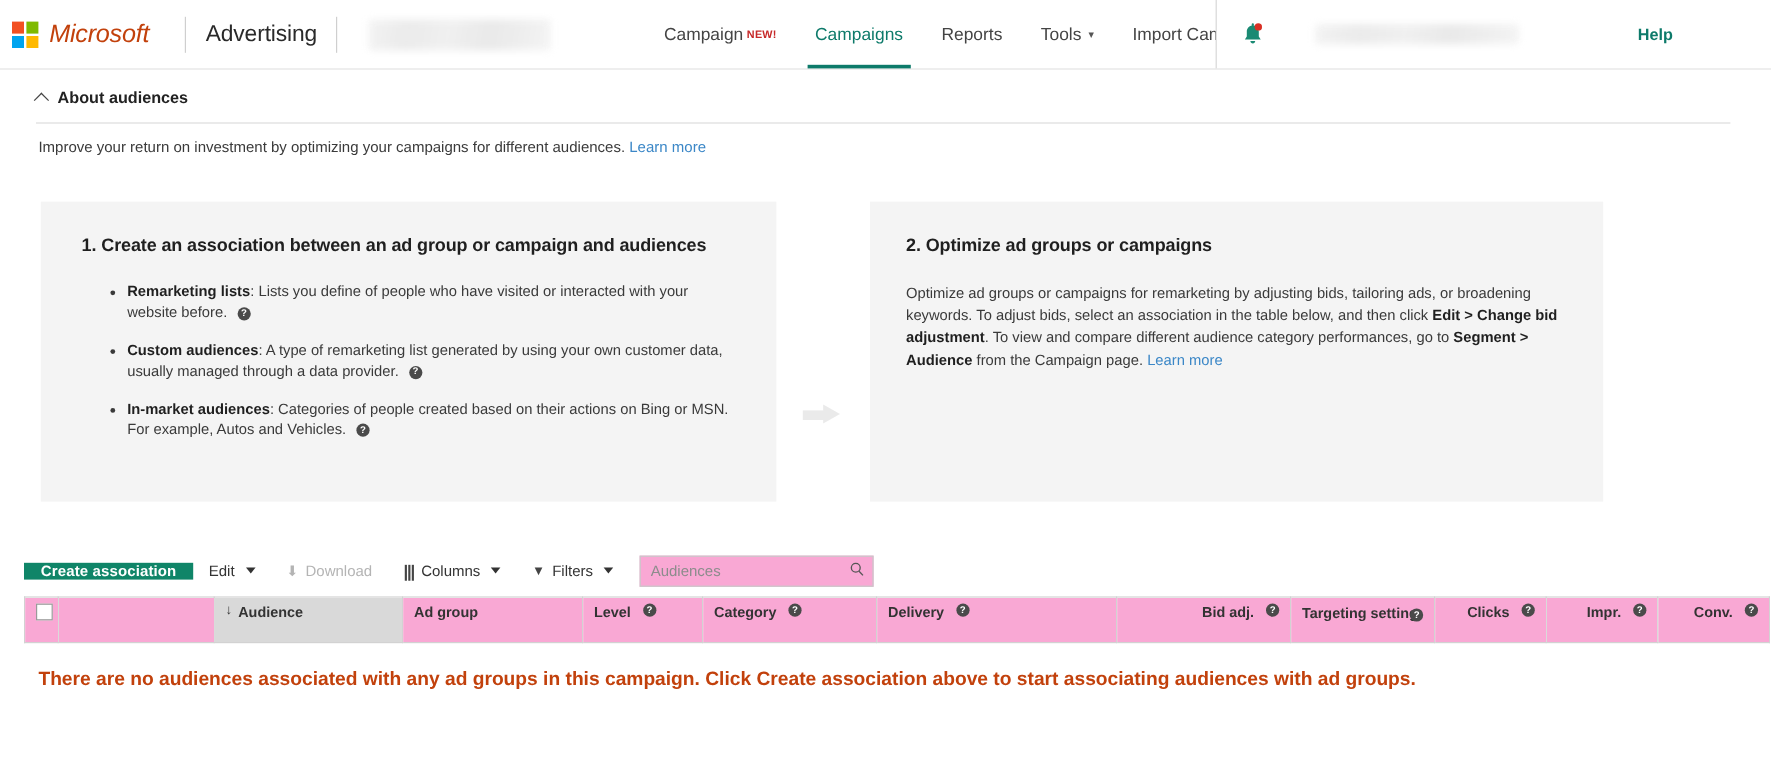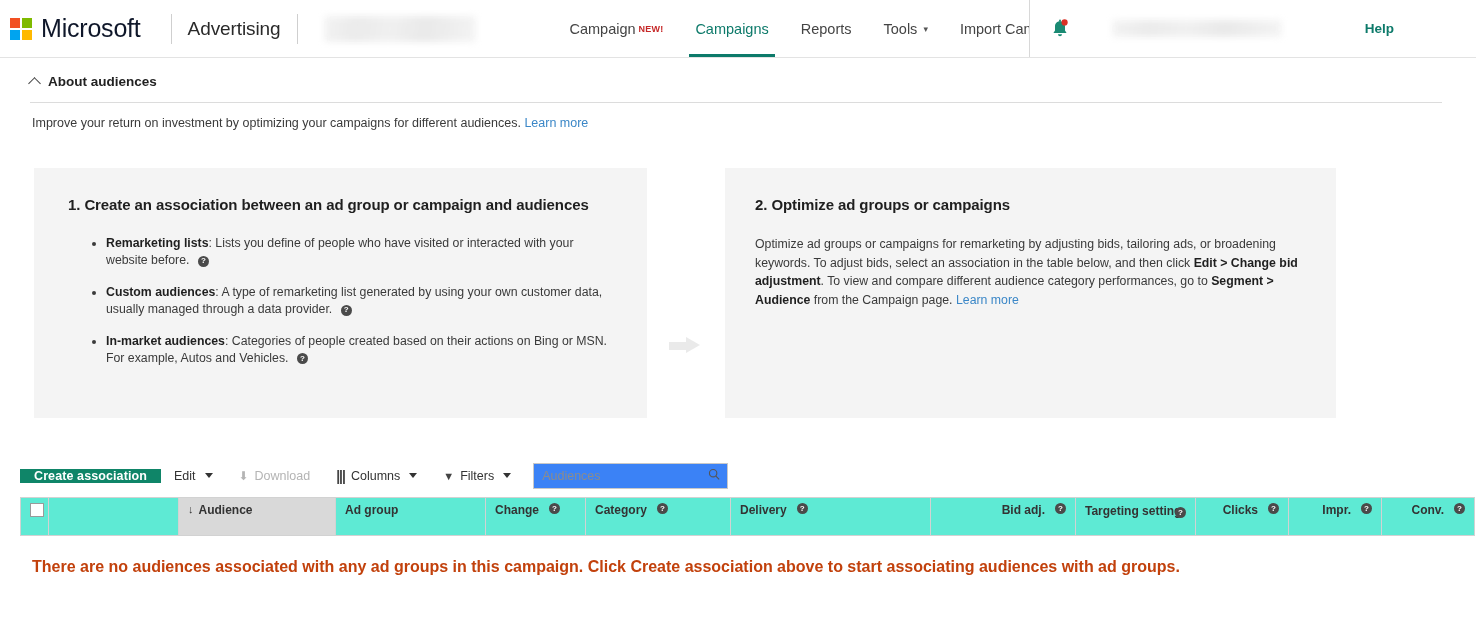--- a/index.html
+++ b/index.html
@@ -27,22 +27,23 @@
   }
   .ms-squares {
     width: 22px; height: 22px;
     display: grid;
     grid-template-columns: 10px 10px;
     grid-template-rows: 10px 10px;
     gap: 2px;
   }
   .ms-squares i { display: block; width: 10px; height: 10px; }
   .ms-brand {
-    font-size: 25px; color: #0f172a; font-weight: 400;
+    font-size: 21px; color: #c2410c; font-weight: 400;
     letter-spacing: -0.2px;
+    font-style: italic;
   }
   .nav-divider {
     width: 1px; height: 30px; background: #cfcfcf; margin: 0 16px;
   }
   .ms-product {
     font-size: 19px; color: #2a2a2a; font-weight: 400;
     letter-spacing: -0.1px;
   }
   .blur-block {
     border-radius: 3px;
@@ -210,34 +211,34 @@
   .ico-filter { font-size: 11px; color: #444; }
   .search-wrap {
     position: relative; margin-left: 9px;
   }
   .search-input {
     width: 195px; height: 26px;
     border: 1px solid #c8c8c8;
     padding: 0 26px 0 8px;
     font-size: 12.5px; color: #333;
     font-family: "Liberation Sans", sans-serif;
-    outline: none; background: #3b82f6;
+    outline: none; background: #f9a8d4;
   }
   .search-input::placeholder { color: #8c8c8c; }
   .search-glass {
     position: absolute; right: 8px; top: 5px;
     width: 12px; height: 12px;
     pointer-events: none;
   }
 
   
   .tbl-wrap { margin: 6px 0 0 20px; width: 1390px; }
   table.grid { border-collapse: collapse; width: 100%; table-layout: fixed; }
   table.grid th {
-    background: #5eead4;
+    background: #f9a8d4;
     border: 1px solid #d2d2d2;
     border-left: none;
     height: 38px;
     font-size: 12px; font-weight: bold; color: #333;
     text-align: left;
     padding: 5px 9px;
     vertical-align: top;
     position: relative;
     cursor: pointer;
   }
@@ -421,21 +422,21 @@
             <span>Audience</span>
           </span>
         </th>
         <th>
           <span class="hdr">
               <span>Ad group</span>
             </span>
         </th>
         <th>
           <span class="hdr">
-            <span>Change</span>
+            <span>Level</span>
             <span class="qmark">?</span>
           </span>
         </th>
         <th>
           <span class="hdr">
             <span>Category</span>
             <span class="qmark">?</span>
           </span>
         </th>
         <th>

